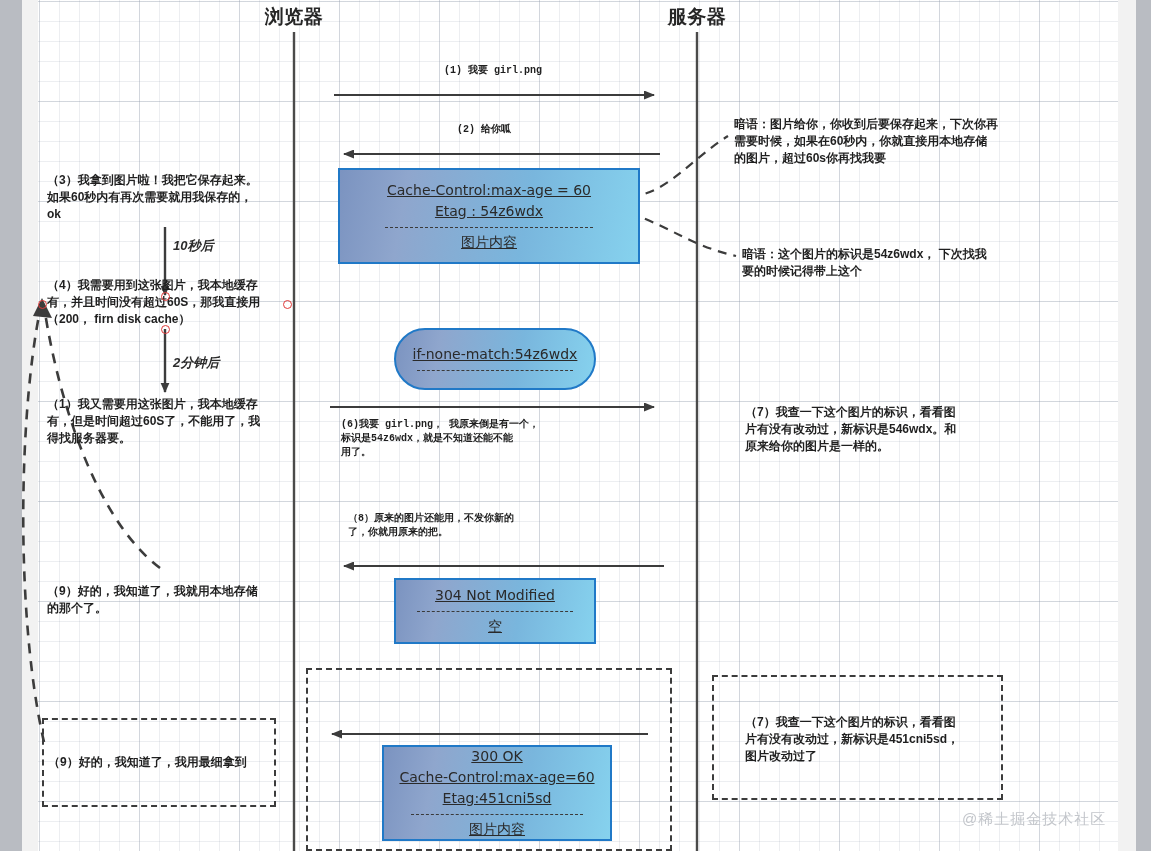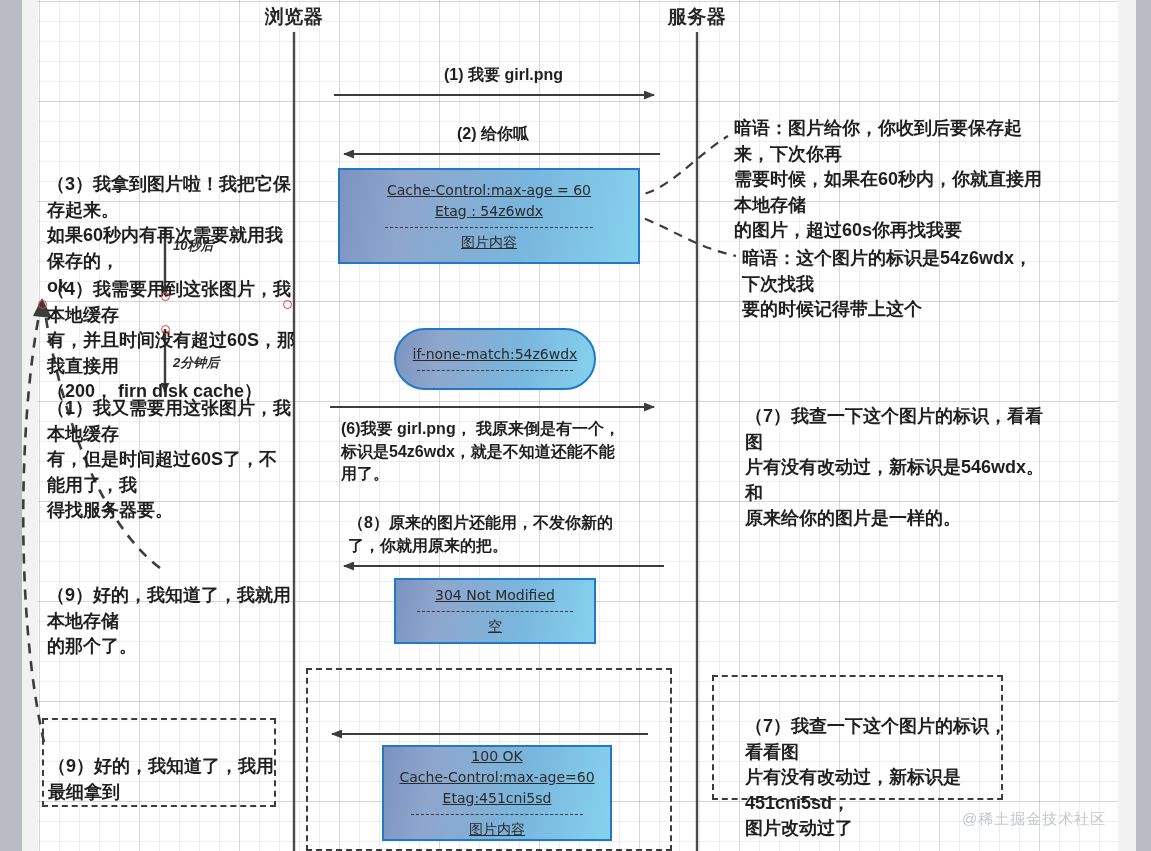--- a/index.html
+++ b/index.html
@@ -72,34 +72,35 @@
     font-weight: bold;
     color: #262626;
     letter-spacing: 0.5px;
     white-space: nowrap;
     transform: translateX(-50%);
   }
 
   
   .note {
     position: absolute;
-    font-size: 18px;
+    font-size: 12px;
     line-height: 1.42;
     color: #1f1f1f;
     font-weight: bold;
     white-space: pre-line;
   }
 
   .msg-label {
     position: absolute;
-    font-size: 16px;
+    font-size: 10px;
     font-weight: bold;
     color: #1f1f1f;
     line-height: 1.42;
     white-space: pre-line;
+    font-family: Liberation Mono, monospace;
   }
 
   .timer-label {
     position: absolute;
     font-size: 13px;
     font-style: italic;
     font-weight: bold;
     color: #2b2b2b;
     white-space: nowrap;
   }
@@ -231,21 +232,21 @@
     <div class="sep" style="width:86%;"></div>
   </div>
 
   <div class="payload-box" style="left:394px; top:578px; width:202px; height:66px;">
     <div class="ln">304 Not Modified</div>
     <div class="sep" style="width:86%;"></div>
     <div class="ln">空</div>
   </div>
 
   <div class="payload-box" style="left:382px; top:745px; width:230px; height:96px;">
-    <div class="ln">100 OK</div>
+    <div class="ln">300 OK</div>
     <div class="ln">Cache-Control:max-age=60</div>
     <div class="ln">Etag:451cni5sd</div>
     <div class="sep" style="width:82%;"></div>
     <div class="ln">图片内容</div>
   </div>
 
   <div class="note" style="left:47px; top:172px; width:248px;">（3）我拿到图片啦！我把它保存起来。
 如果60秒内有再次需要就用我保存的，
 ok</div>
 

